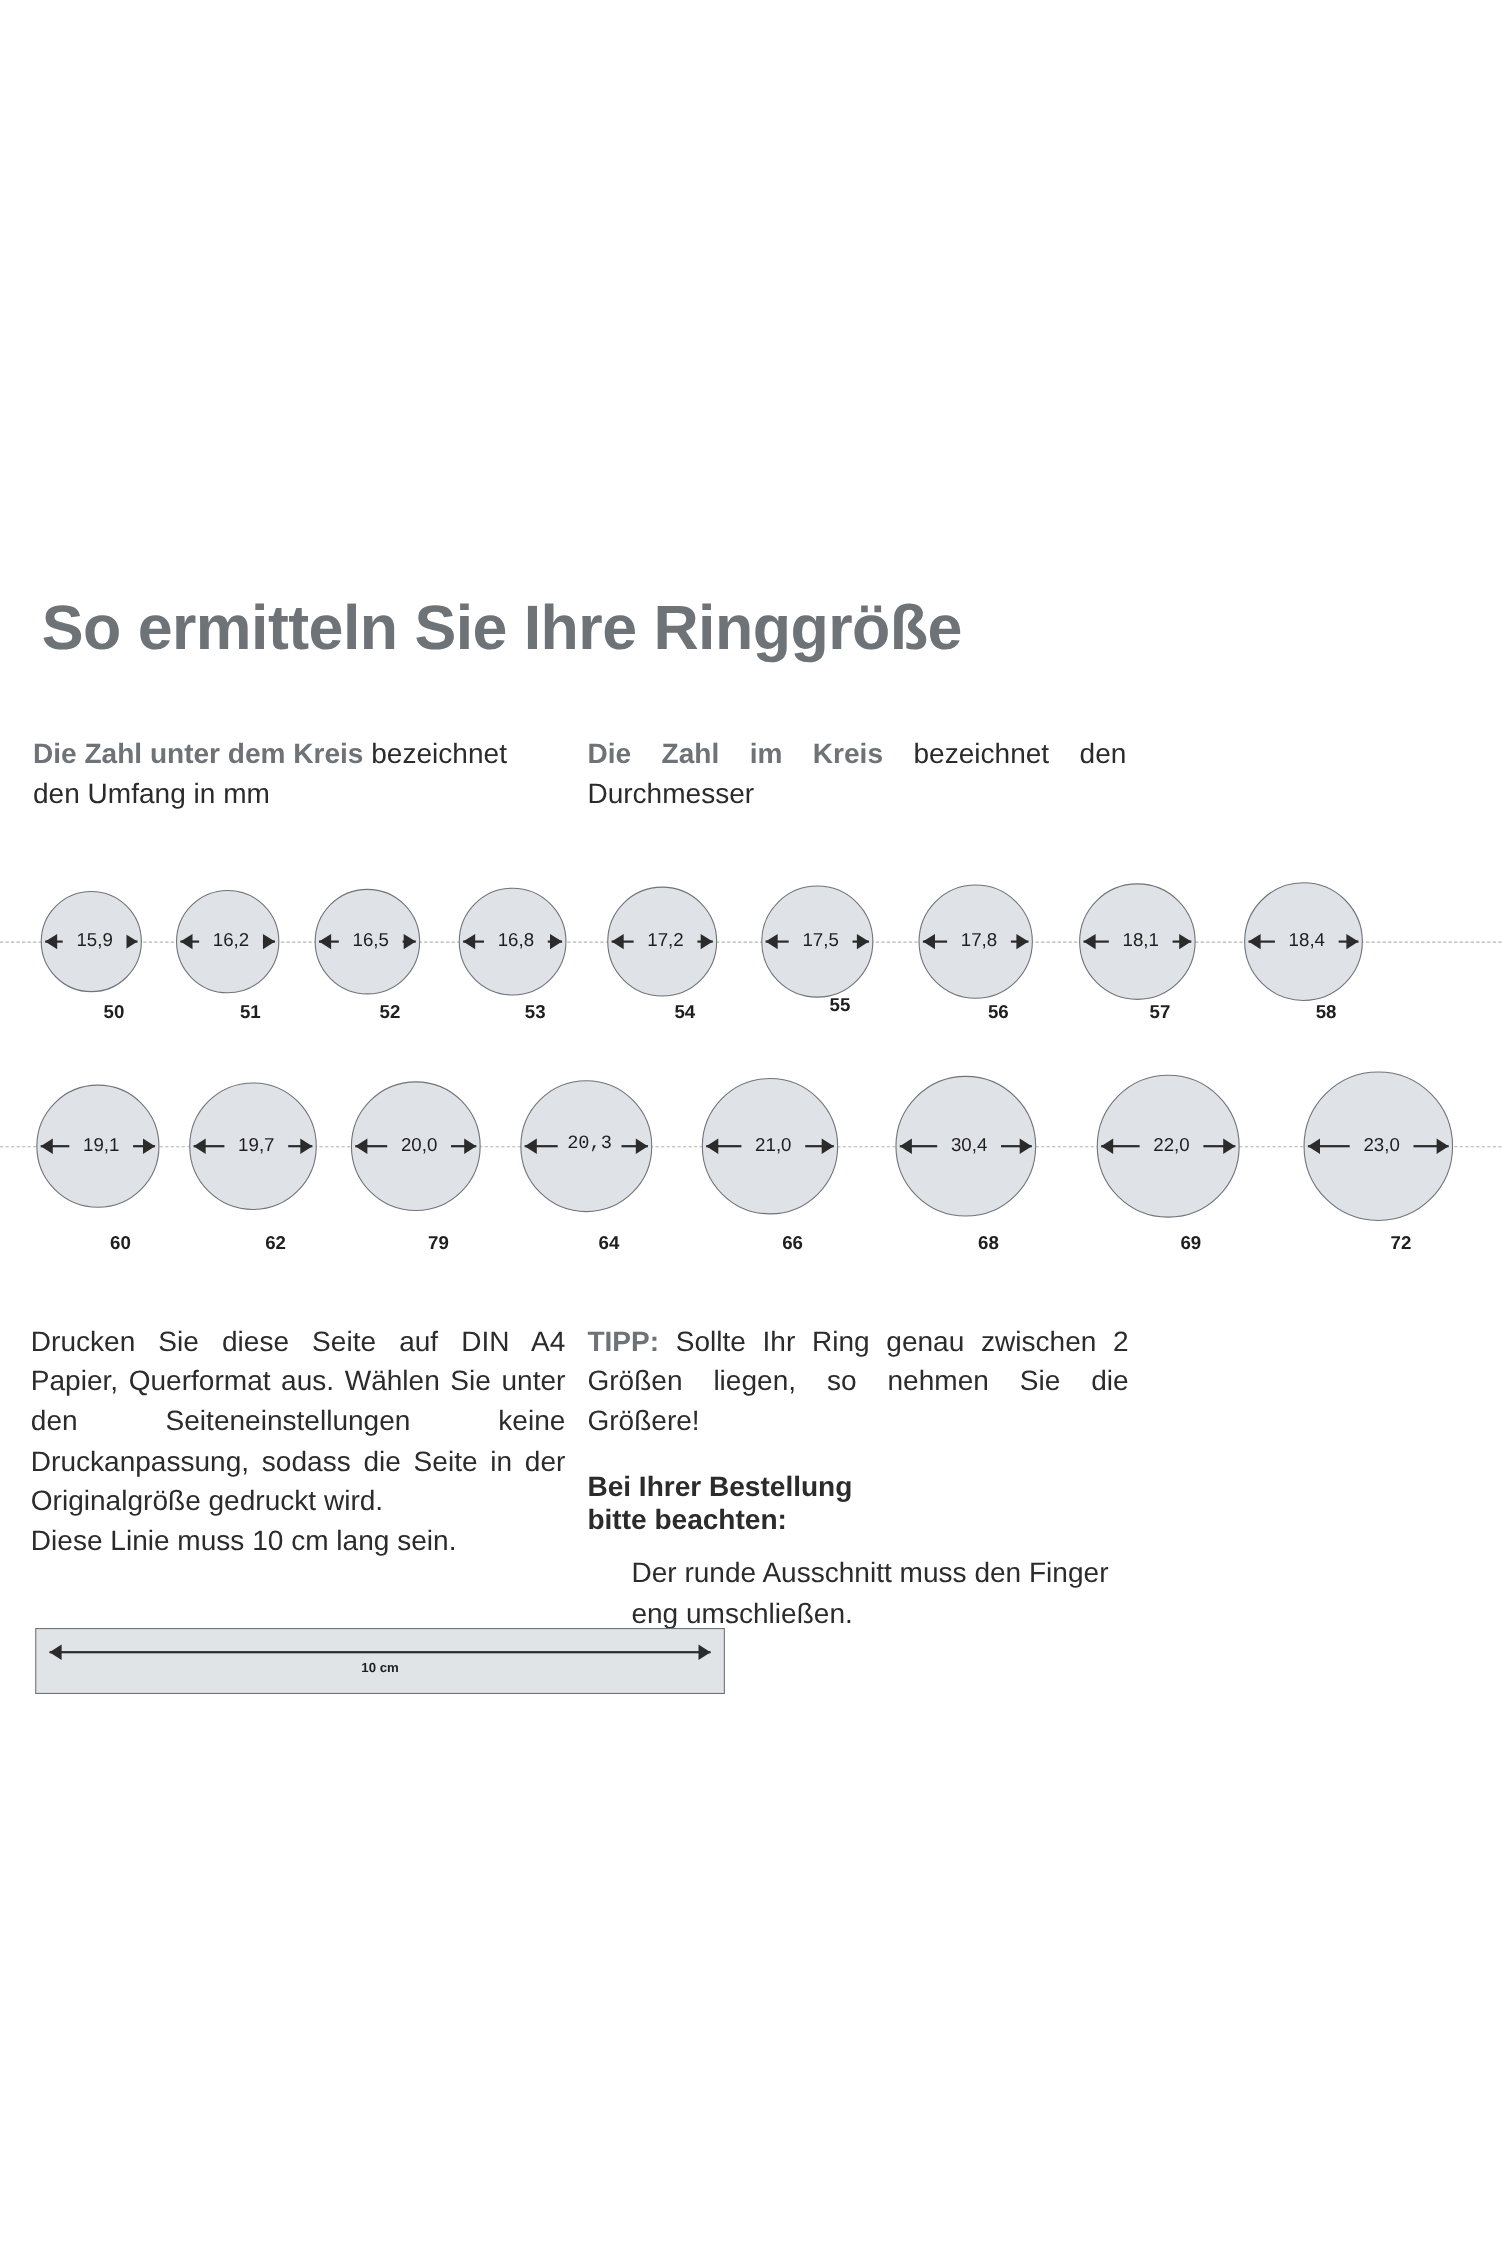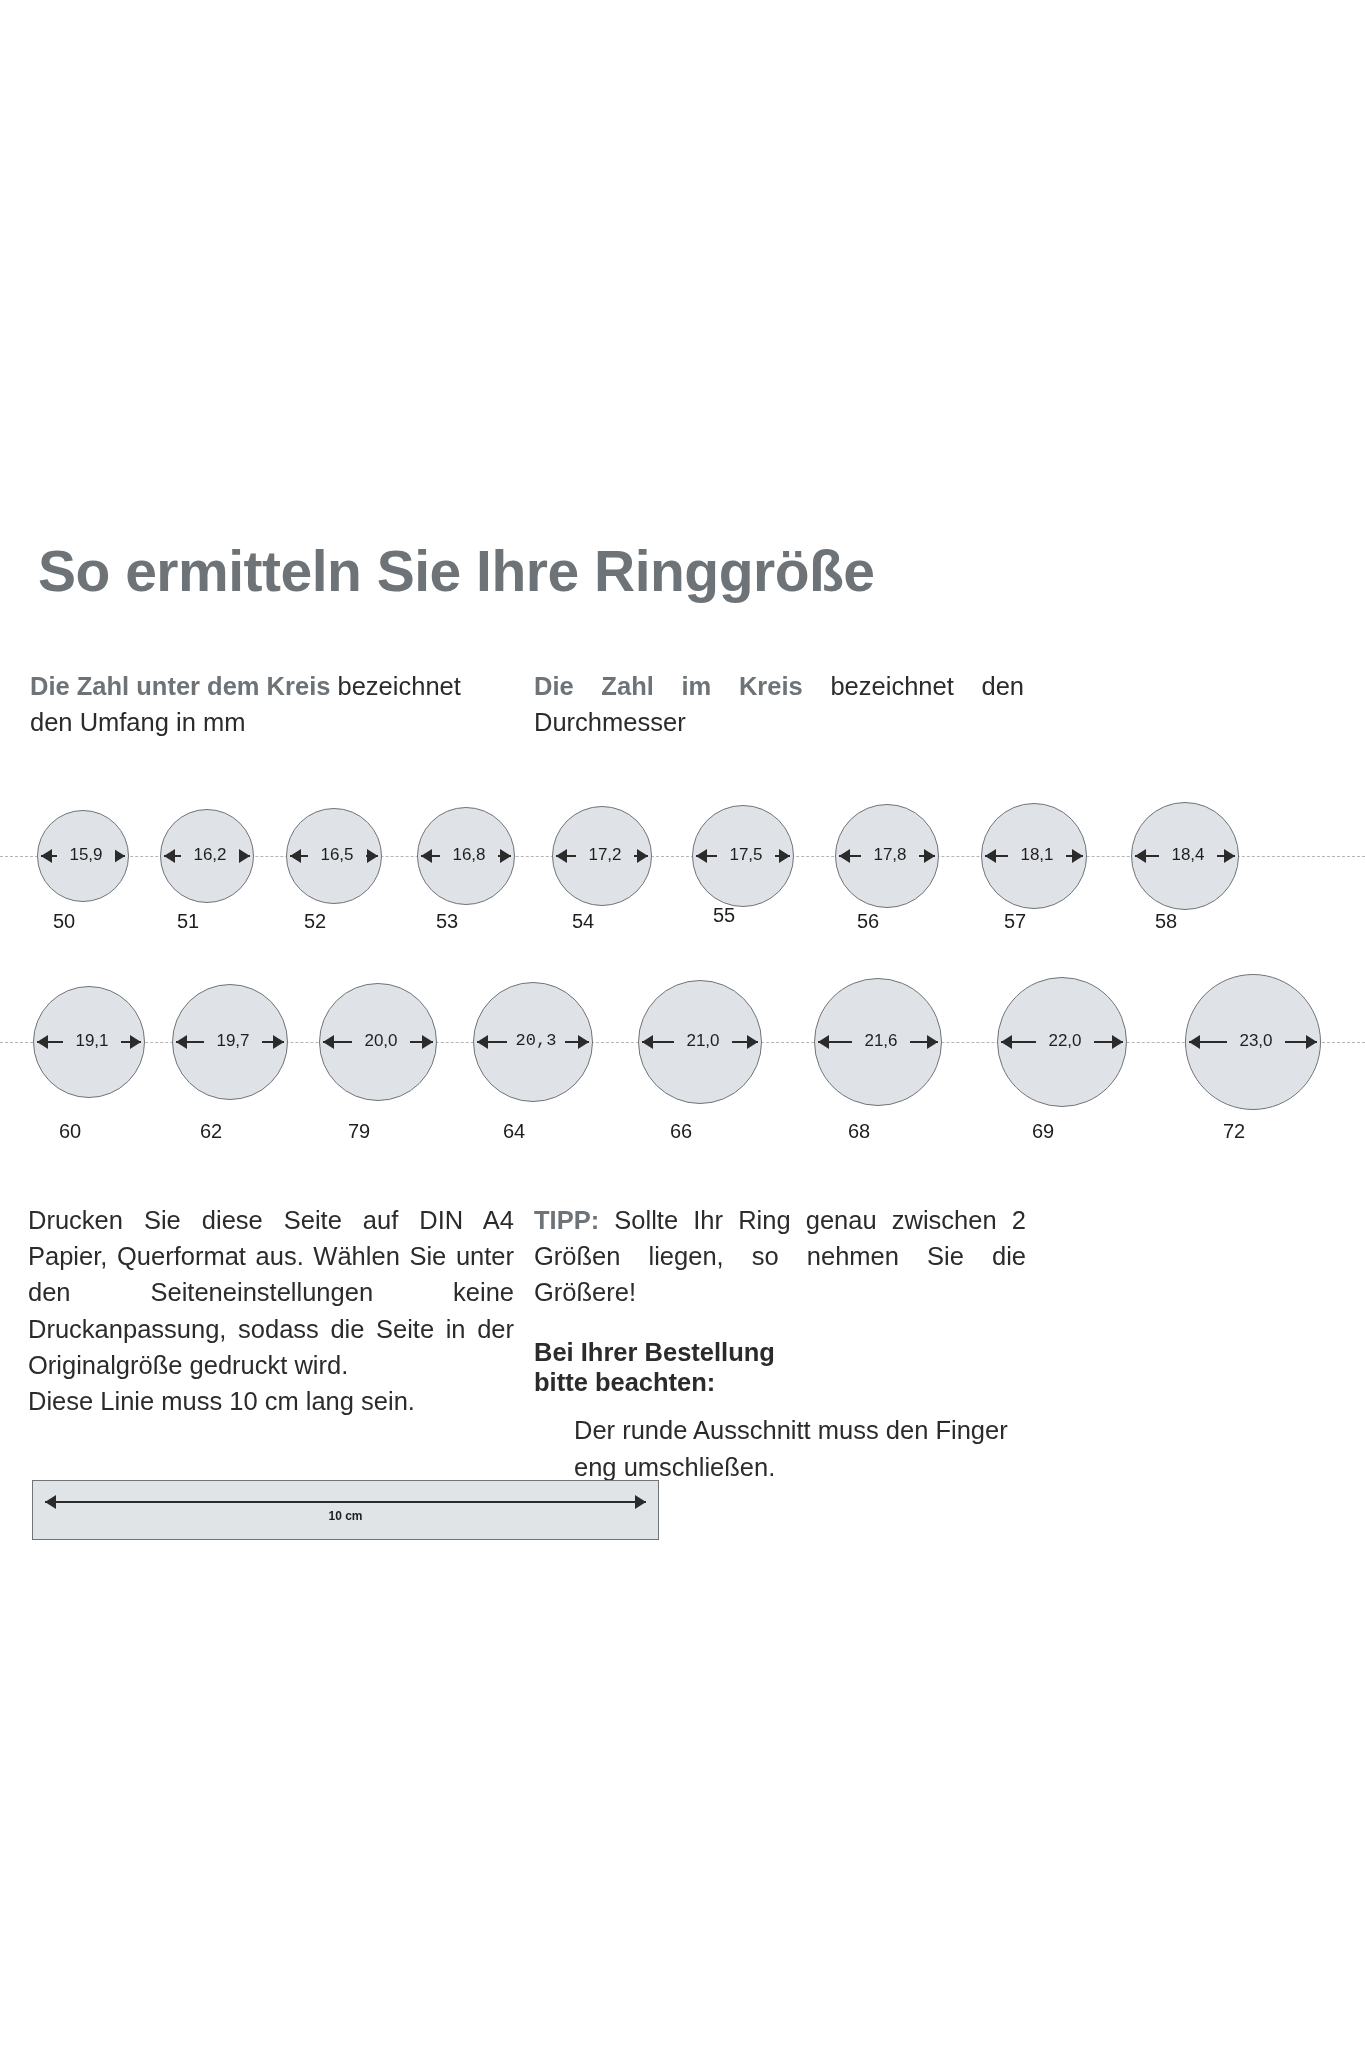--- a/index.html
+++ b/index.html
@@ -115,24 +115,24 @@
     position: absolute;
     font-size: 17px;
     color: #1f1f1f;
     background: #dfe2e6;
     padding: 0 3px;
     white-space: nowrap;
     text-align: center;
   }
   .circ-label {
     position: absolute;
-    font-size: 20px;
-    font-weight: normal;
+    font-size: 17px;
+    font-weight: bold;
     color: #1f1f1f;
-    text-align: left;
+    text-align: right;
     white-space: nowrap;
   }
 
   
   .bottom-left {
     position: absolute;
     left: 28px;
     top: 1202px;
     width: 486px;
     font-size: 25.5px;
@@ -363,21 +363,21 @@
         <div class="dia-label" style="left: 674px; width: 52px; top: 81px;">21,0</div>
         <div class="circ-label" style="left: 670px; width: 60px; top: 170px;">66</div>
       </div>
       <div class="ring-cell" style="left: 0px;">
         <div class="circle" style="width: 128px; height: 128px; left: 814px; top: 28px;"></div>
         <div class="arrow-wrap" style="left: 818px; width: 120px; top: 85px;">
           <div class="arrow-line"></div>
           <div class="arrow-head left"></div>
           <div class="arrow-head right"></div>
         </div>
-        <div class="dia-label" style="left: 852px; width: 52px; top: 81px;">21,6</div>
+        <div class="dia-label" style="left: 852px; width: 52px; top: 81px;">30,4</div>
         <div class="circ-label" style="left: 848px; width: 60px; top: 170px;">68</div>
       </div>
       <div class="ring-cell" style="left: 0px;">
         <div class="circle" style="width: 130px; height: 130px; left: 997px; top: 27px;"></div>
         <div class="arrow-wrap" style="left: 1001px; width: 122px; top: 85px;">
           <div class="arrow-line"></div>
           <div class="arrow-head left"></div>
           <div class="arrow-head right"></div>
         </div>
         <div class="dia-label" style="left: 1036px; width: 52px; top: 81px;">22,0</div>

